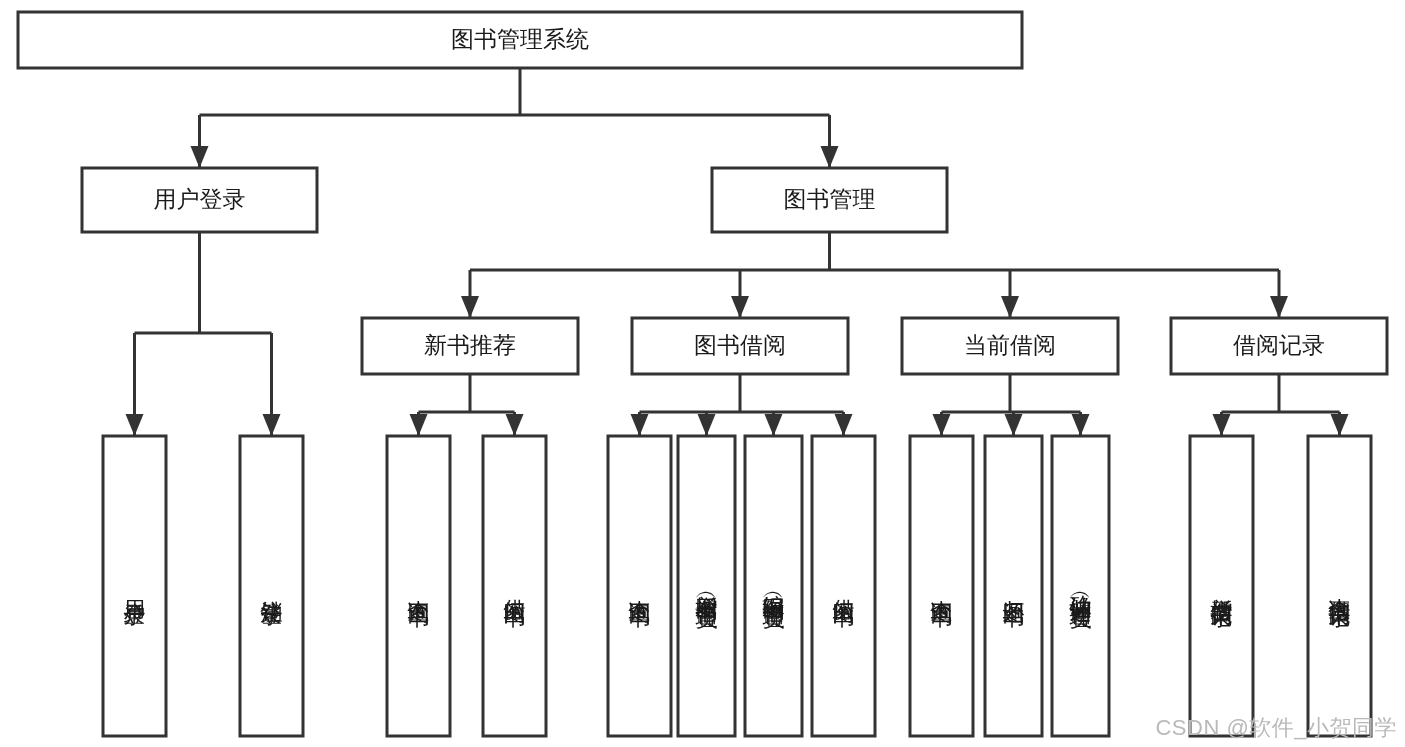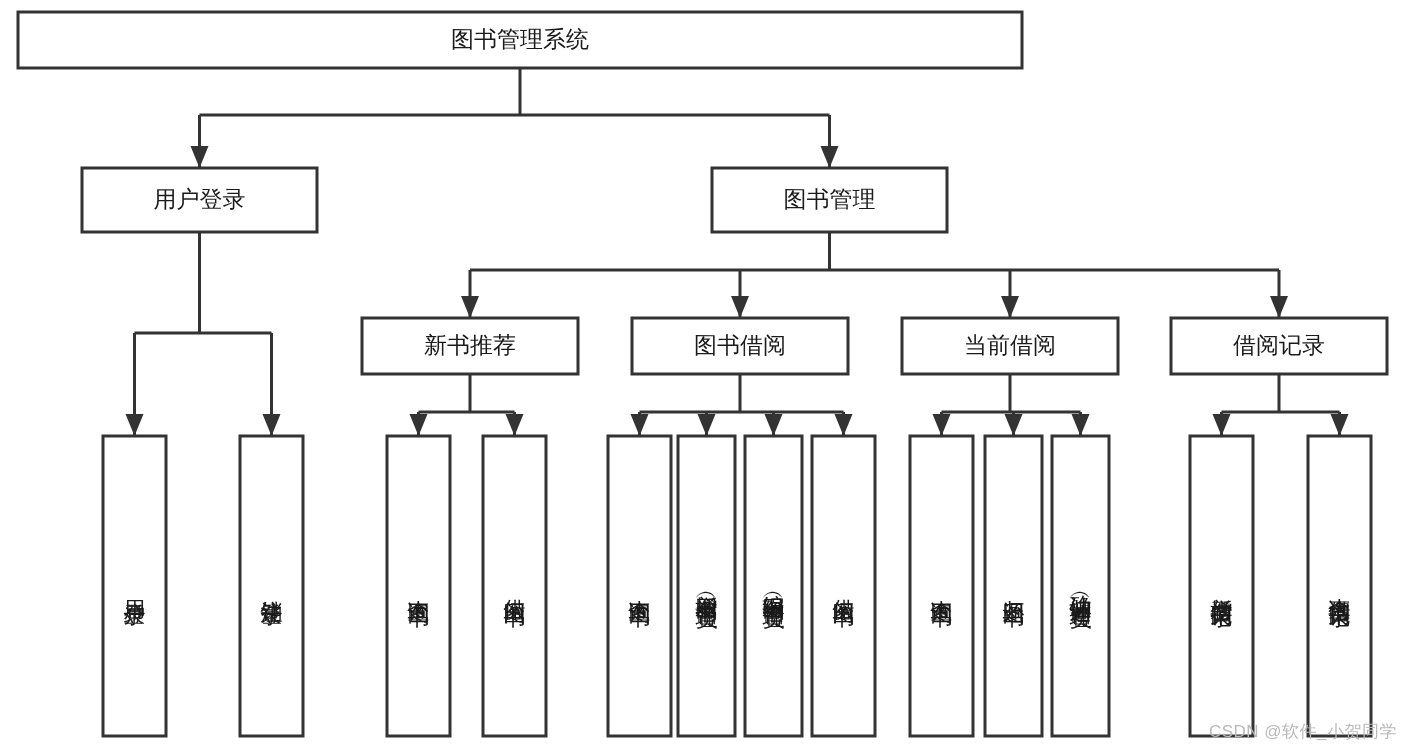--- a/index.html
+++ b/index.html
@@ -64,21 +64,21 @@
     align-items: center;
     justify-content: center;
     text-align: center;
     pointer-events: none;
   }
   .watermark {
     position: absolute;
     right: 8px;
     bottom: 4px;
     font-family: "Liberation Sans", "DejaVu Sans", sans-serif;
-    font-size: 17px;
+    font-size: 22px;
     color: #b9b9b9;
     letter-spacing: 0.5px;
     user-select: none;
   }
 </style>
 </head>
 <body>
 
 <div id="diagram-root">
 

